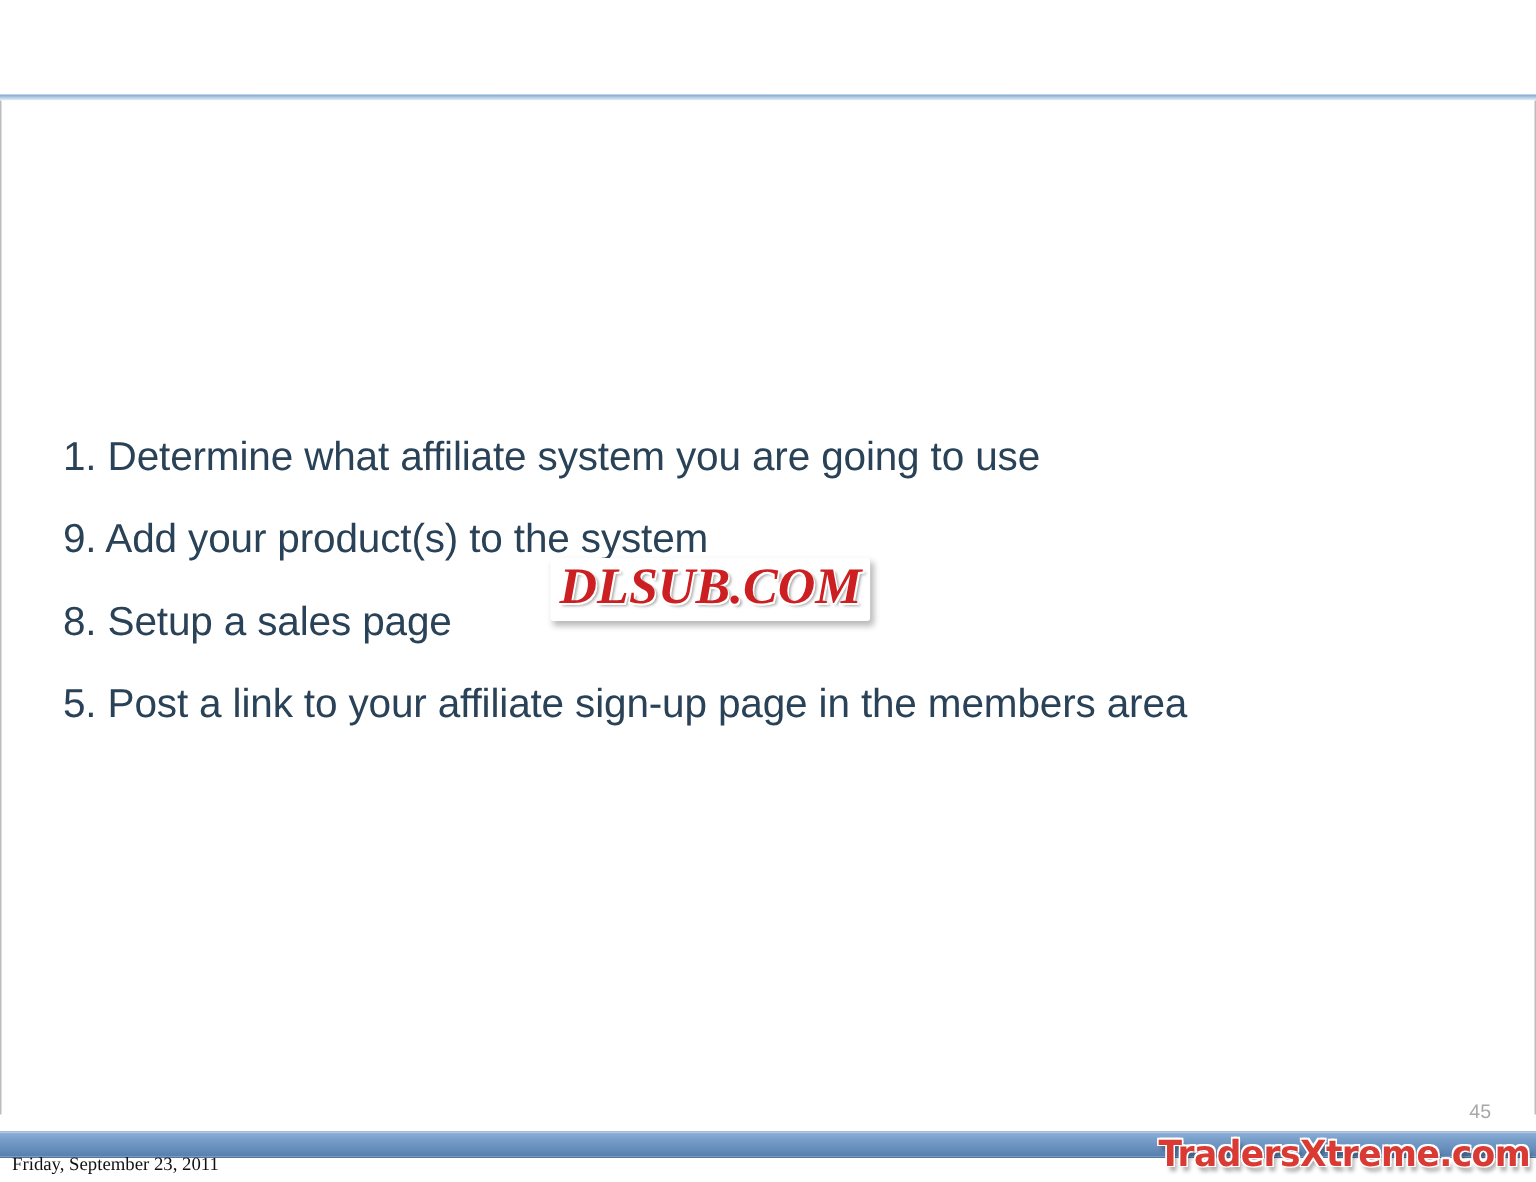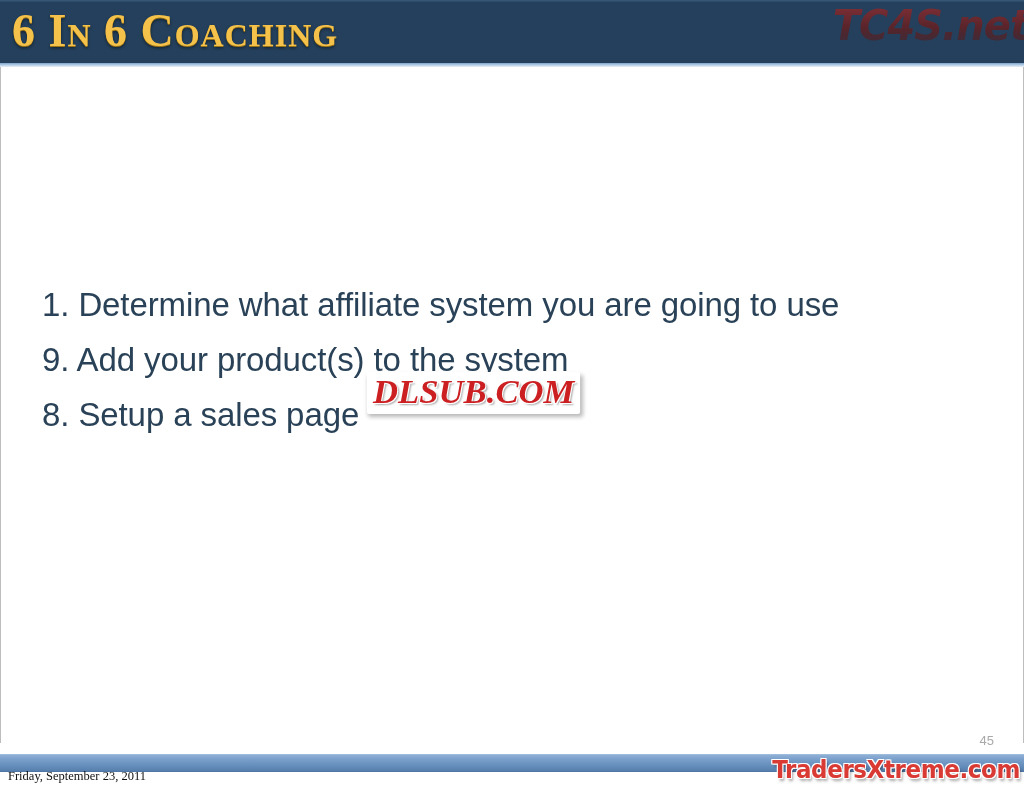--- a/index.html
+++ b/index.html
@@ -106,21 +106,21 @@
 
   
   .body-list {
     position:absolute;
     left:42px; top:277px;
     width:940px;
     list-style:none;
   }
   .body-list li {
     font-family:"Liberation Sans", sans-serif;
-    font-size:33px;
+    font-size:27px;
     color:#2a4257;
     line-height:55px;
     white-space:nowrap;
     letter-spacing:-.1px;
   }
 
   
   .watermark-dlsub {
     position:absolute;
     left:369px; top:372px;
@@ -199,33 +199,30 @@
     left:0; top:772px;
     width:1024px; height:16px;
     background:#ffffff;
   }
 </style>
 </head>
 <body>
 
 <div id="slide">
 
-  <div class="header-bar">
-    <div class="brand-logo">6 In 6 Coaching</div>
-    <div class="brand-site">TC4S.net</div>
-  </div>
   <div class="header-underline"></div>
 
   <div class="slide-frame"></div>
 
 
   <ul class="body-list">
     <li>1. Determine what affiliate system you are going to use</li>
     <li>9. Add your product(s) to the system</li>
     <li>8. Setup a sales page</li>
+    <li>5. Post a link to your affiliate sign-up page in the members area</li>
   </ul>
 
   <div class="watermark-dlsub">DLSUB.COM</div>
 
   <div class="slide-number">45</div>
 
   <div class="footer-bar"></div>
   <div class="bottom-strip"></div>
   <div class="footer-date">Friday, September 23, 2011</div>
   <div class="watermark-traders">TradersXtreme.com</div>

